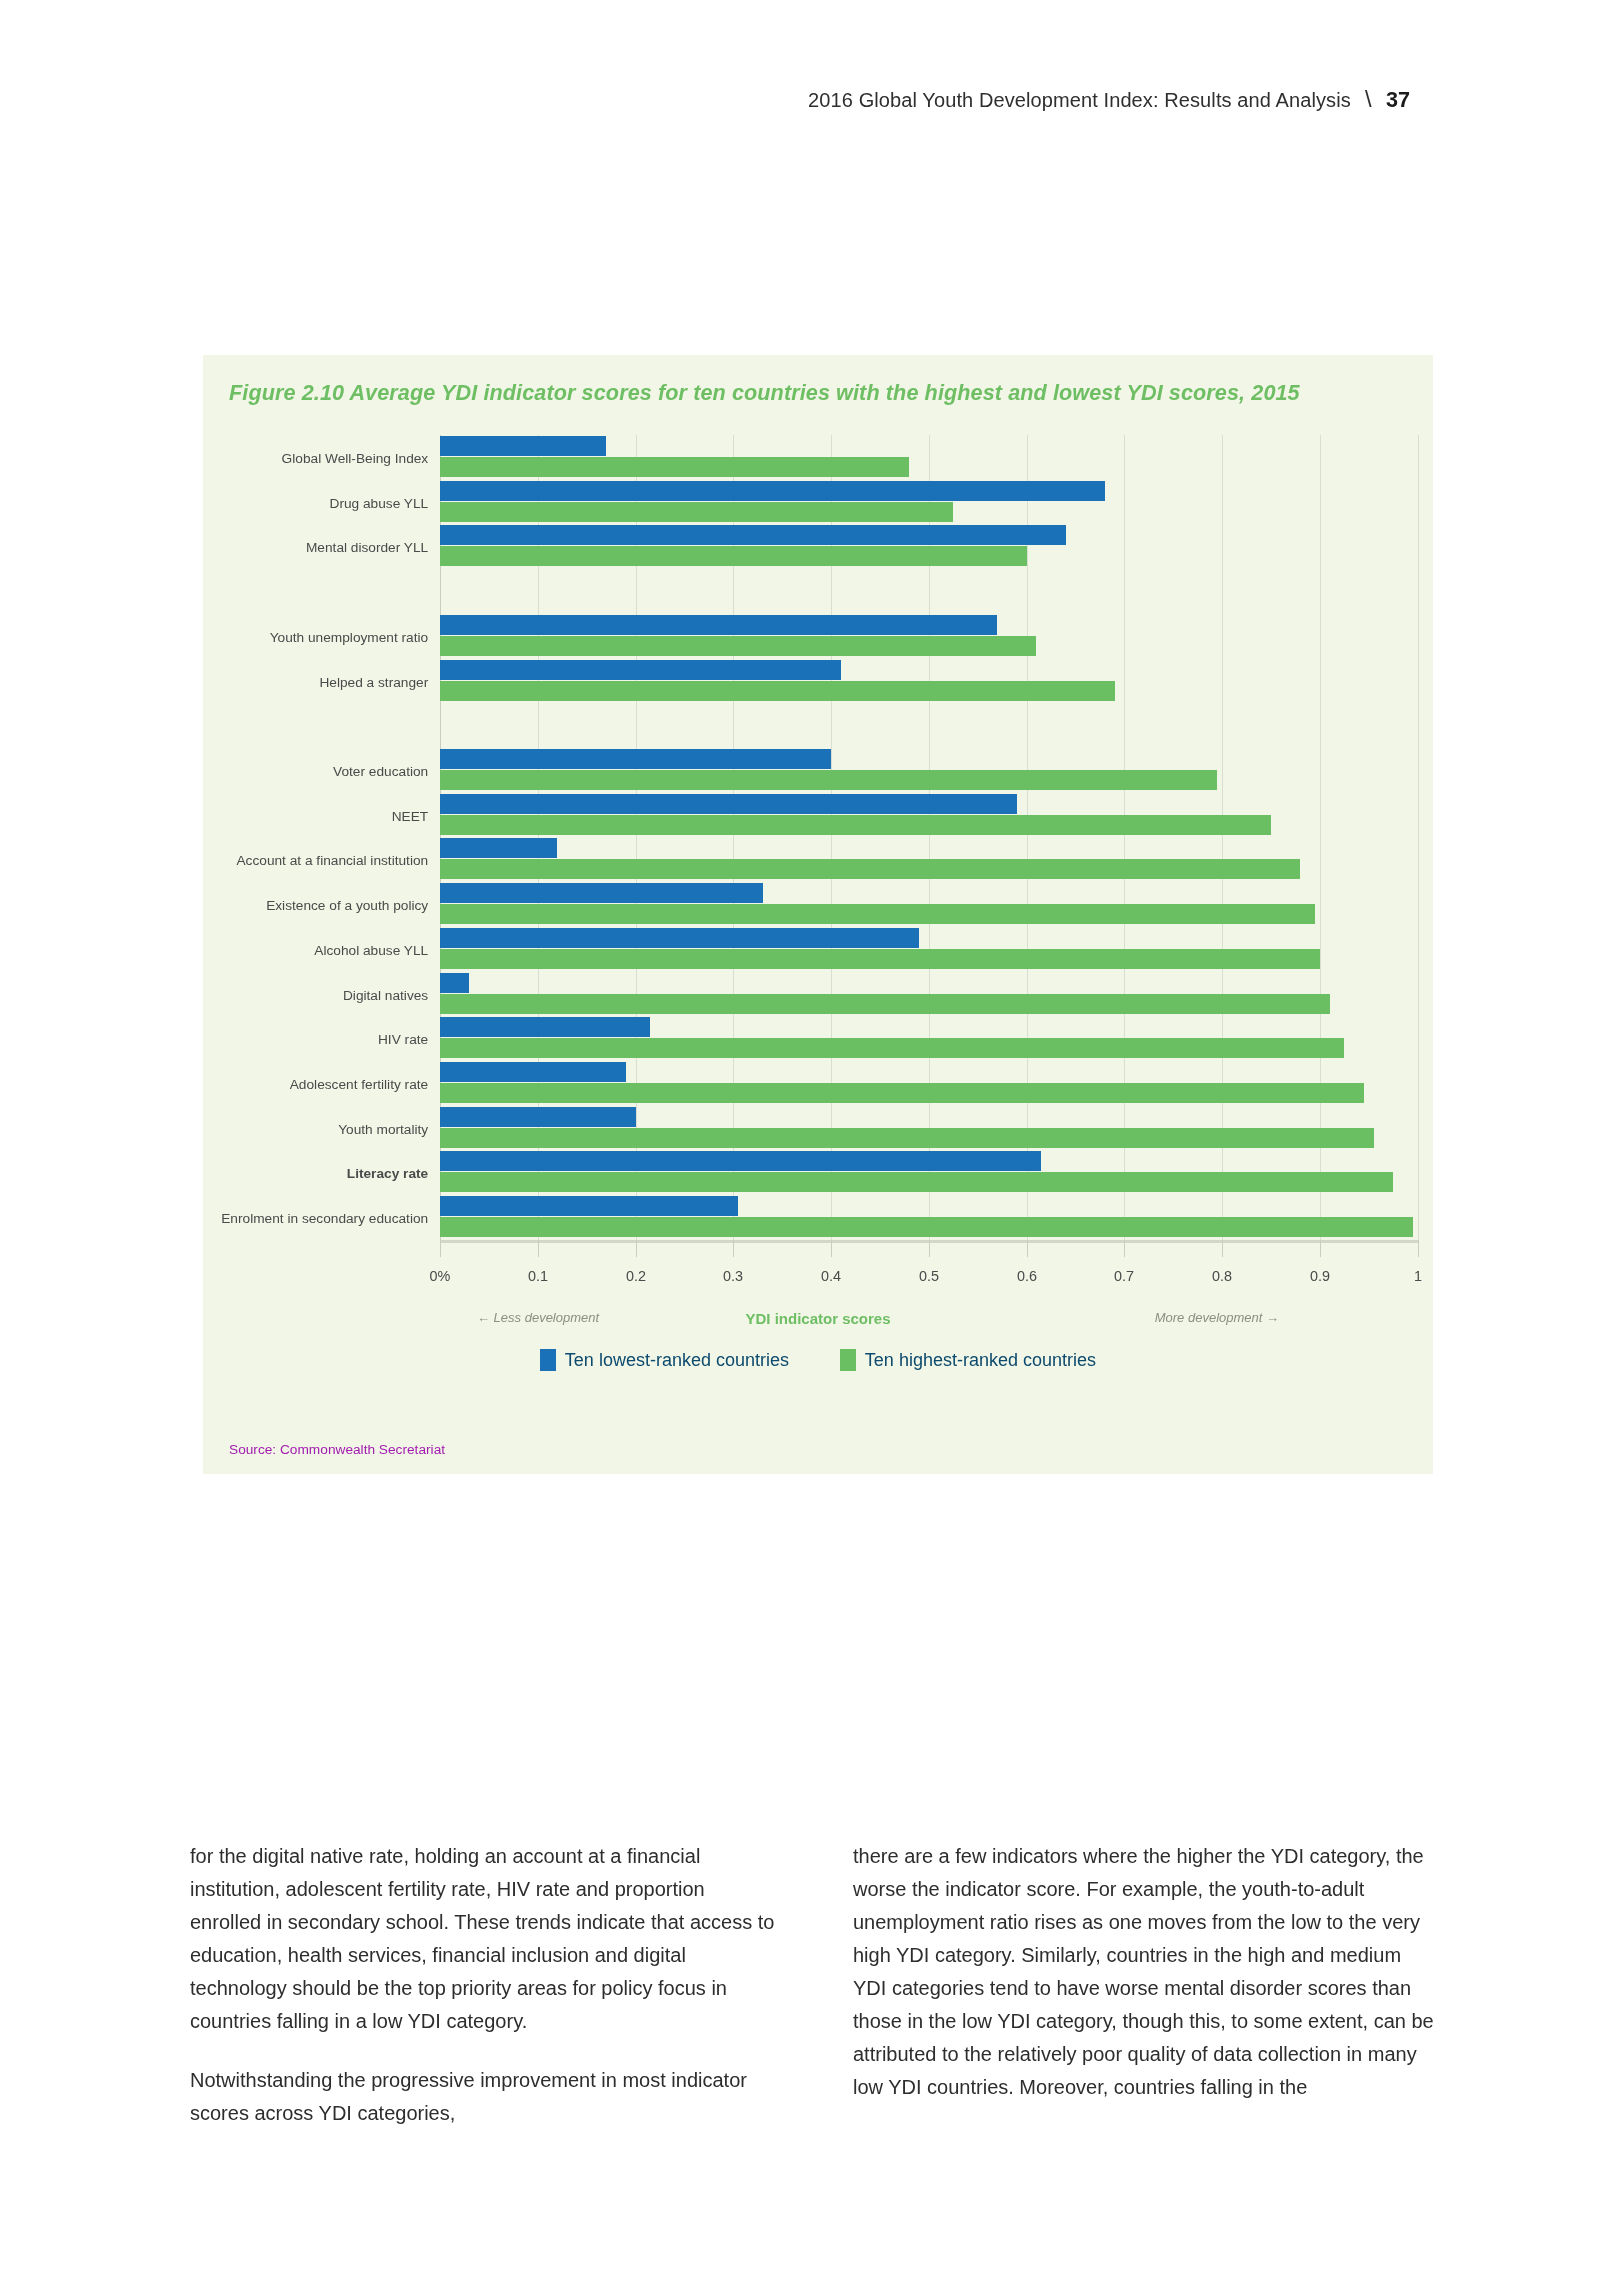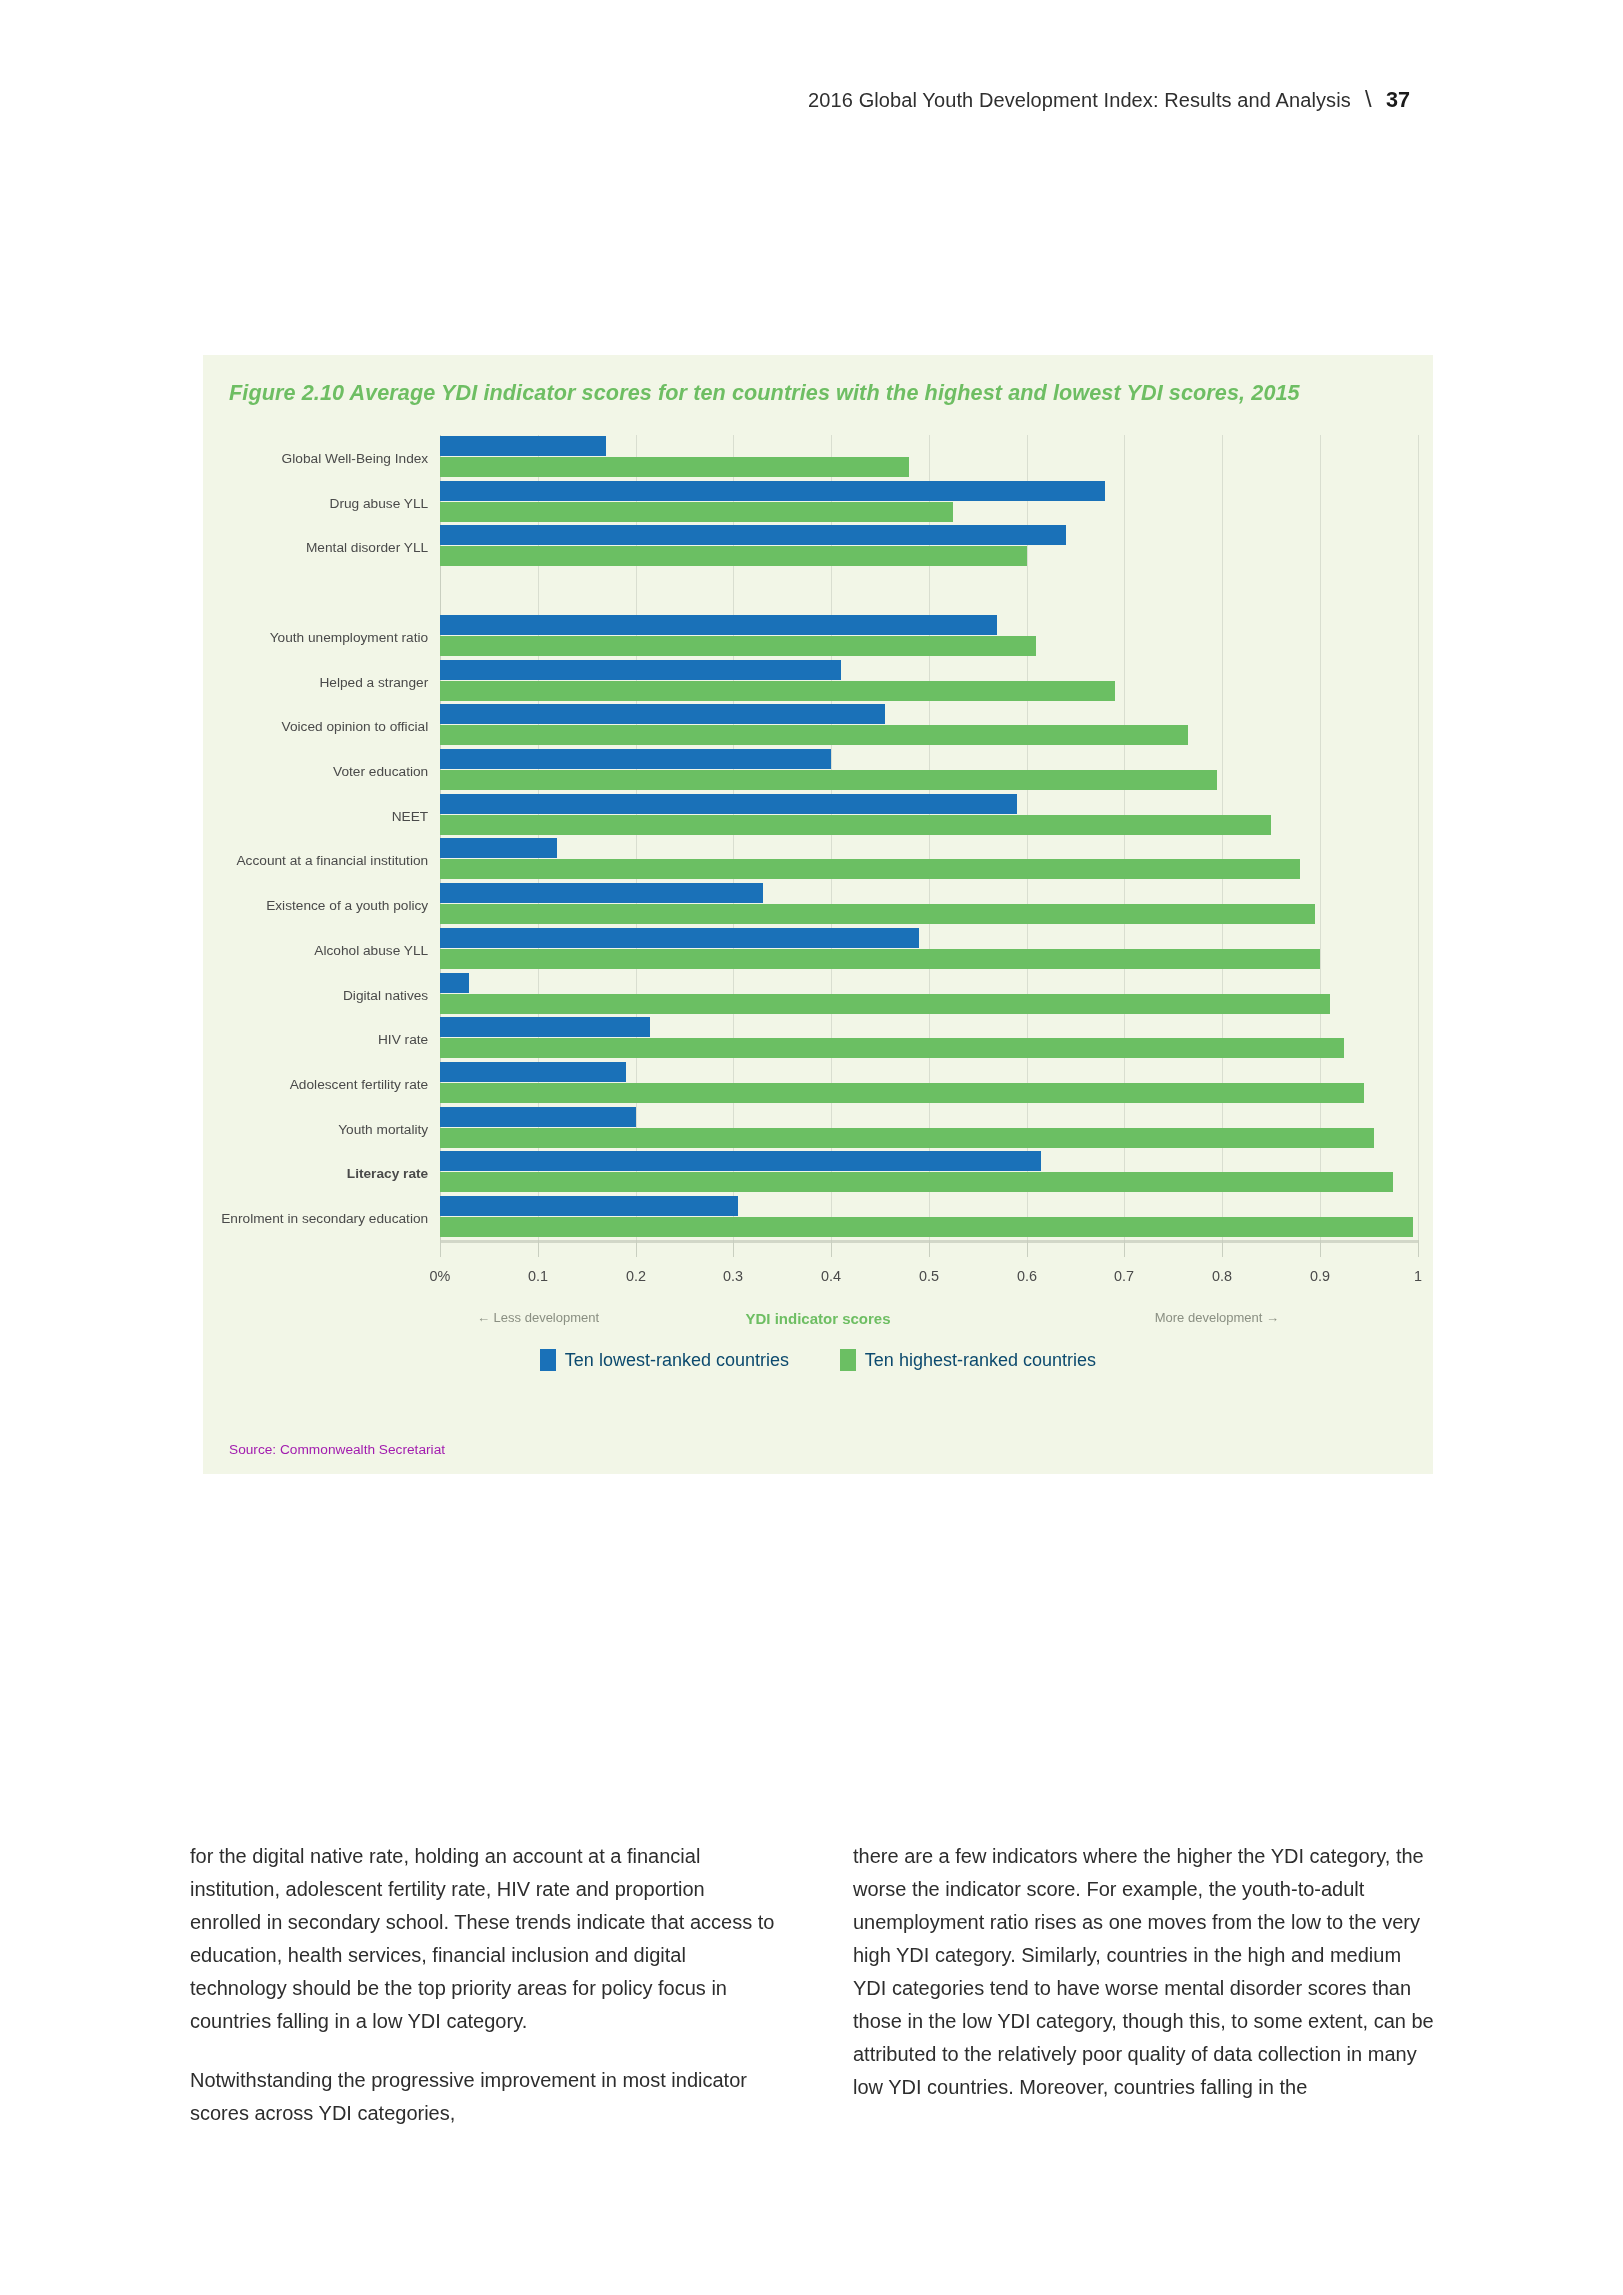--- a/index.html
+++ b/index.html
@@ -146,20 +146,21 @@
     color: #4a4a4a;
     transform: translateX(-50%);
     white-space: nowrap;
   }
 
   
   .axis-annot {
     position: absolute;
     top: 955px;
     font-size: 13px;
+    font-style: italic;
     color: #8a8f82;
     white-space: nowrap;
   }
   .axis-annot.left  { left: 274px; }
   .axis-annot.right { right: 154px; }
   .axis-annot.center {
     left: 50%;
     transform: translateX(-50%);
     font-style: normal;
     font-weight: 700;
@@ -267,25 +268,20 @@
         <div class="row" style="top: 179px; height: 45px;">
           <div class="row-label">Youth unemployment ratio</div>
           <div class="bar low" style="width: 557px; background: rgb(26, 113, 184);"></div>
           <div class="bar high" style="width: 596px; background: rgb(107, 191, 99);"></div>
         </div>
         <div class="row" style="top: 224px; height: 45px;">
           <div class="row-label">Helped a stranger</div>
           <div class="bar low" style="width: 401px; background: rgb(26, 113, 184);"></div>
           <div class="bar high" style="width: 675px; background: rgb(107, 191, 99);"></div>
         </div>
-        <div class="row" style="top: 268px; height: 45px;">
-          <div class="row-label">Voiced opinion to official</div>
-          <div class="bar low" style="width: 445px; background: rgb(26, 113, 184);"></div>
-          <div class="bar high" style="width: 748px; background: rgb(107, 191, 99);"></div>
-        </div>
         <div class="row" style="top: 313px; height: 45px;">
           <div class="row-label">Voter education</div>
           <div class="bar low" style="width: 391px; background: rgb(26, 113, 184);"></div>
           <div class="bar high" style="width: 777px; background: rgb(107, 191, 99);"></div>
         </div>
         <div class="row" style="top: 358px; height: 45px;">
           <div class="row-label">NEET</div>
           <div class="bar low" style="width: 577px; background: rgb(26, 113, 184);"></div>
           <div class="bar high" style="width: 831px; background: rgb(107, 191, 99);"></div>
         </div>

